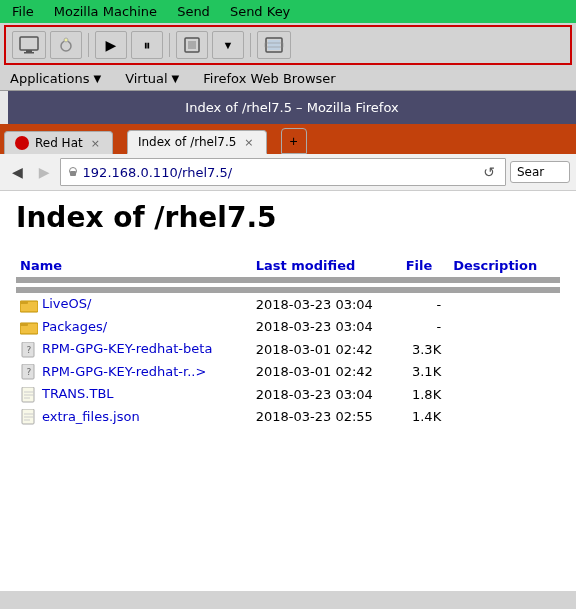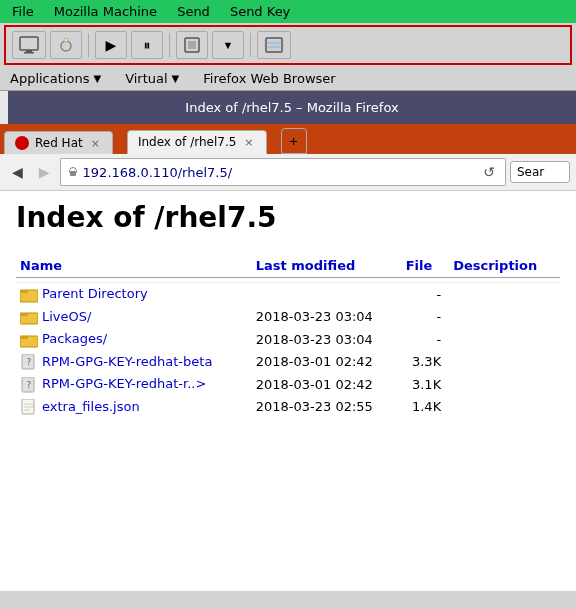--- a/index.html
+++ b/index.html
@@ -188,21 +188,21 @@
       padding-bottom: 4px;
     }
 
     
     .file-table {
       width: 100%;
       border-collapse: collapse;
       font-size: 13px;
     }
     .file-table thead tr {
-      border-bottom: 1px solid #a3a3a3;
+      border-bottom: 6px solid #a3a3a3;
     }
     .file-table th {
       text-align: left;
       padding: 4px 8px 4px 4px;
       color: #0000cc;
       font-weight: bold;
       cursor: pointer;
     }
     .file-table th a, .file-table td a {
       color: #0000cc;
@@ -347,31 +347,20 @@
           </th>
           <th class="col-desc">
             <a href="#">Description</a>
           </th>
         </tr>
         <tr class="separator-row">
             <td colspan="4"></td>
           </tr>
       </thead>
       <tbody id="file-table-body">
-      <tr>
-    <td class="col-name">
-      <span class="file-icon"><svg width="18" height="16" viewBox="0 0 18 16">
-                  <rect x="0" y="3" width="18" height="12" rx="1" fill="#f0c040" stroke="#c09000" stroke-width="1"></rect>
-                  <rect x="0" y="3" width="8" height="3" rx="1" fill="#d0a020"></rect>
-                </svg></span><a href="#">Parent Directory</a>
-    </td>
-    <td class="col-date"></td>
-    <td class="col-size">-</td>
-    <td class="col-desc"></td>
-  </tr>
           <tr>
     <td class="col-name">
       <span class="file-icon"><svg width="18" height="16" viewBox="0 0 18 16">
                   <rect x="0" y="4" width="18" height="11" rx="1" fill="#f0c040" stroke="#c09000" stroke-width="1"></rect>
                   <rect x="0" y="4" width="8" height="3" rx="1" fill="#d0a020"></rect>
                 </svg></span><a href="#">LiveOS/</a>
     </td>
     <td class="col-date">2018-03-23 03:04</td>
     <td class="col-size">-</td>
     <td class="col-desc"></td>
@@ -400,20 +389,33 @@
   </tr>
           <tr>
     <td class="col-name">
       <span class="file-icon"><svg width="18" height="16" viewBox="0 0 18 16">
                   <rect x="2" y="0" width="12" height="15" rx="1" fill="#e0e0e0" stroke="#aaa" stroke-width="1"></rect>
                   <text x="9" y="11" text-anchor="middle" font-size="9" fill="#666">?</text>
                 </svg></span><a href="#">RPM-GPG-KEY-redhat-r..&gt;</a>
     </td>
     <td class="col-date">2018-03-01 02:42</td>
     <td class="col-size">3.1K</td>
+    <td class="col-desc"></td>
+  </tr>
+          <tr>
+    <td class="col-name">
+      <span class="file-icon"><svg width="18" height="16" viewBox="0 0 18 16">
+                  <rect x="2" y="0" width="12" height="15" rx="1" fill="#f8f8e8" stroke="#aaa" stroke-width="1"></rect>
+                  <line x1="4" y1="5" x2="14" y2="5" stroke="#ccc" stroke-width="1"></line>
+                  <line x1="4" y1="8" x2="14" y2="8" stroke="#ccc" stroke-width="1"></line>
+                  <line x1="4" y1="11" x2="10" y2="11" stroke="#ccc" stroke-width="1"></line>
+                </svg></span><a href="#">TRANS.TBL</a>
+    </td>
+    <td class="col-date">2018-03-23 03:04</td>
+    <td class="col-size">1.8K</td>
     <td class="col-desc"></td>
   </tr>
           <tr>
     <td class="col-name">
       <span class="file-icon"><svg width="18" height="16" viewBox="0 0 18 16">
                   <rect x="2" y="0" width="12" height="15" rx="1" fill="#f8f8e8" stroke="#aaa" stroke-width="1"></rect>
                   <line x1="4" y1="5" x2="14" y2="5" stroke="#ccc" stroke-width="1"></line>
                   <line x1="4" y1="8" x2="14" y2="8" stroke="#ccc" stroke-width="1"></line>
                   <line x1="4" y1="11" x2="10" y2="11" stroke="#ccc" stroke-width="1"></line>
                 </svg></span><a href="#">extra_files.json</a>

